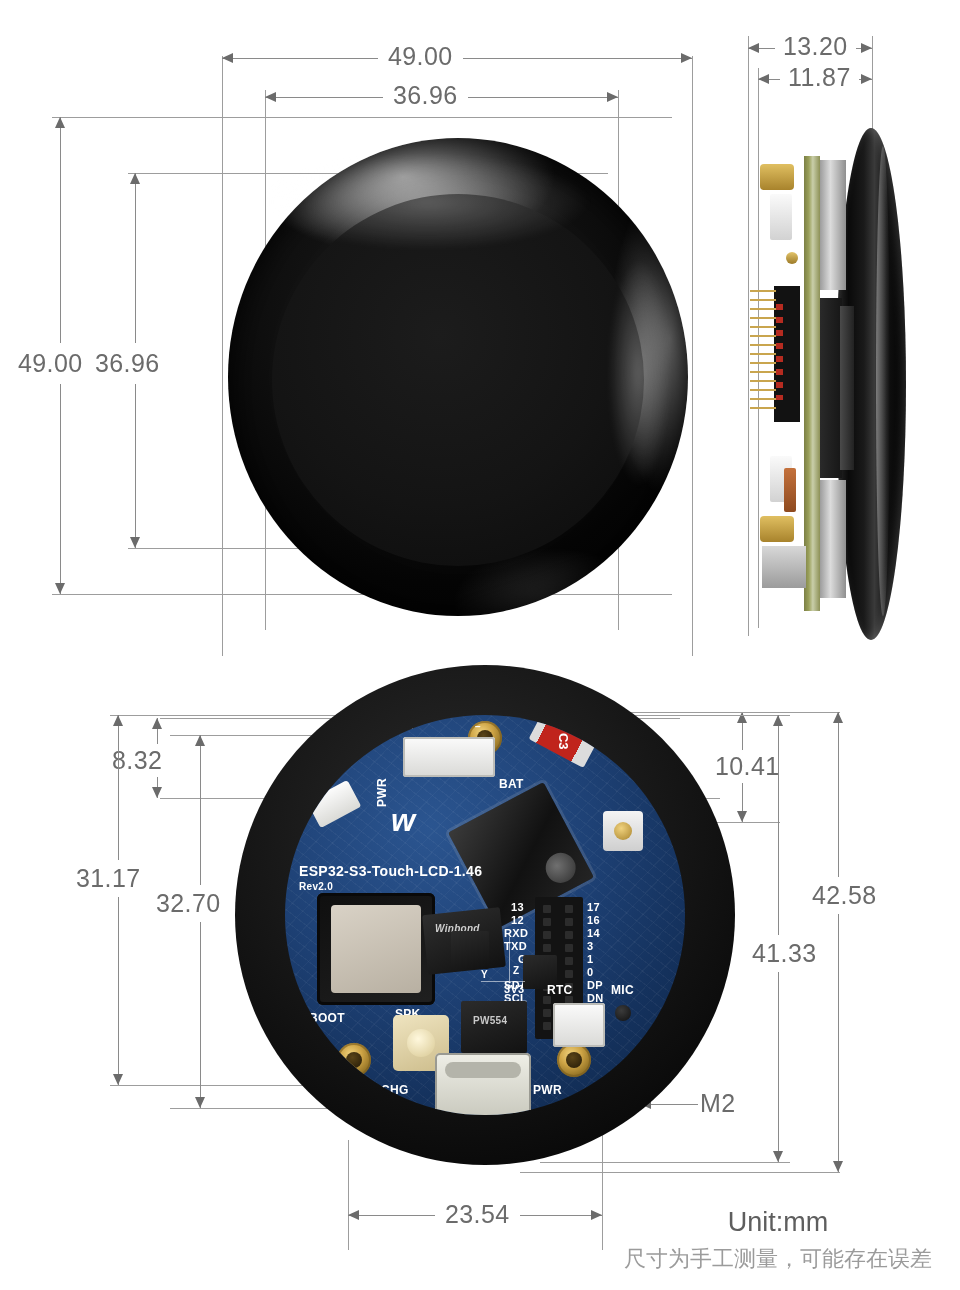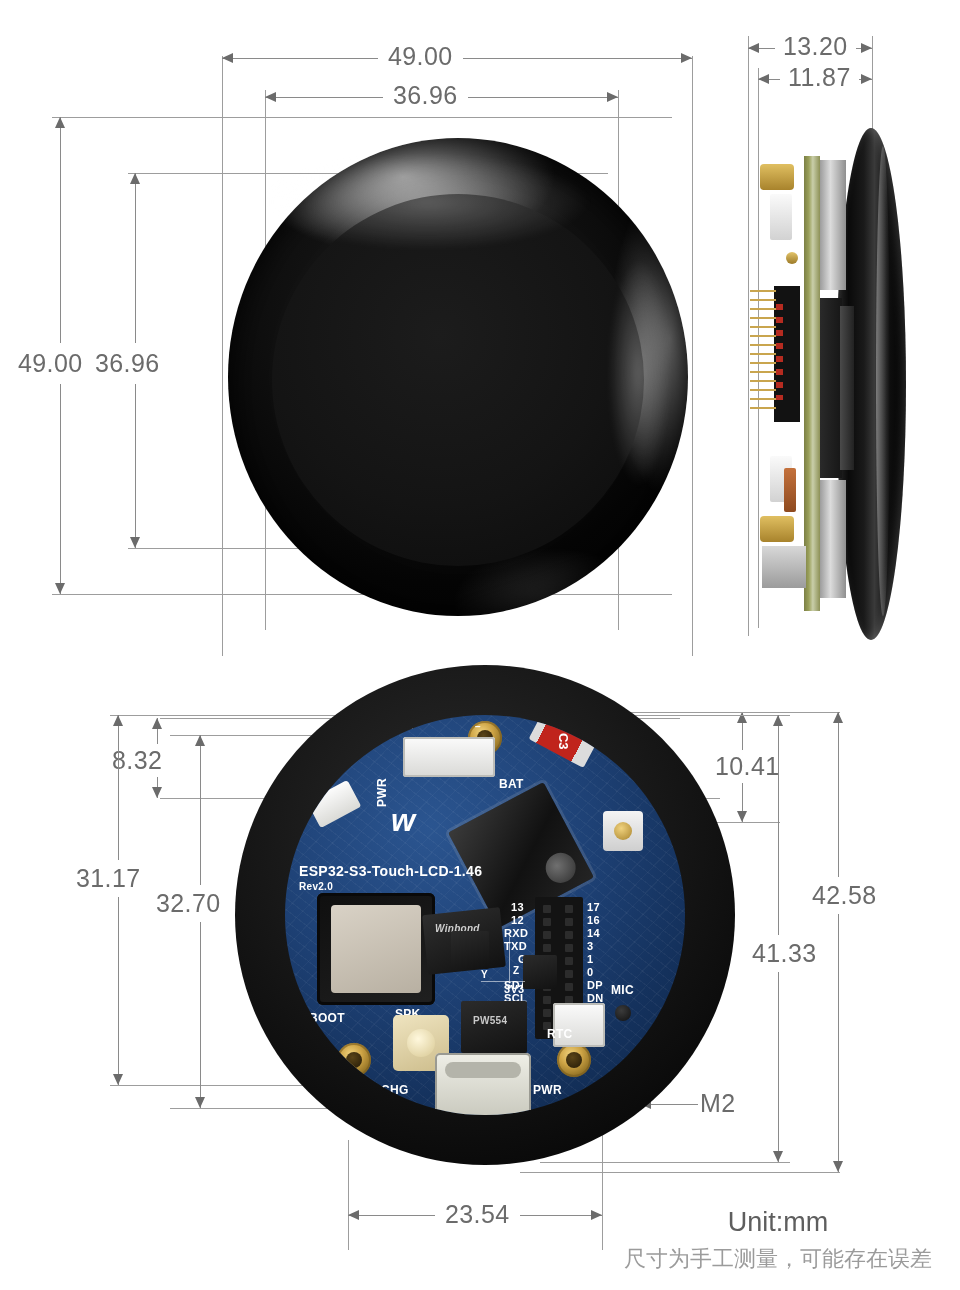--- a/index.html
+++ b/index.html
@@ -444,21 +444,21 @@
       <div class="ic" style="left:176px;top:286px;width:66px;height:52px;"></div>
       <div class="lbl sm" style="left:188px;top:300px;color:#c9c9c9;">PW554</div>
       <div class="ic" style="left:166px;top:216px;width:38px;height:38px;"></div>
       <div class="ic" style="left:238px;top:240px;width:34px;height:34px;"></div>
 
       <div class="rot-sw">
           <i></i>
         </div>
 
       <div class="jst mini"></div>
-      <div class="lbl" style="left:262px;top:268px;margin-top:44px;">RTC</div>
+      <div class="lbl" style="left:262px;top:268px;">RTC</div>
       <div class="mic"></div>
       <div class="lbl" style="left:326px;top:268px;">MIC</div>
 
       <div class="usbc"></div>
       <div class="lbl" style="left:96px;top:368px;">CHG</div>
       <div class="lbl" style="left:248px;top:368px;">PWR</div>
 
       <div class="axis">
         <div class="silkline" style="left:28px;top:0;width:1px;height:44px;"></div>
         <div class="silkline" style="left:0;top:44px;width:44px;height:1px;"></div>

